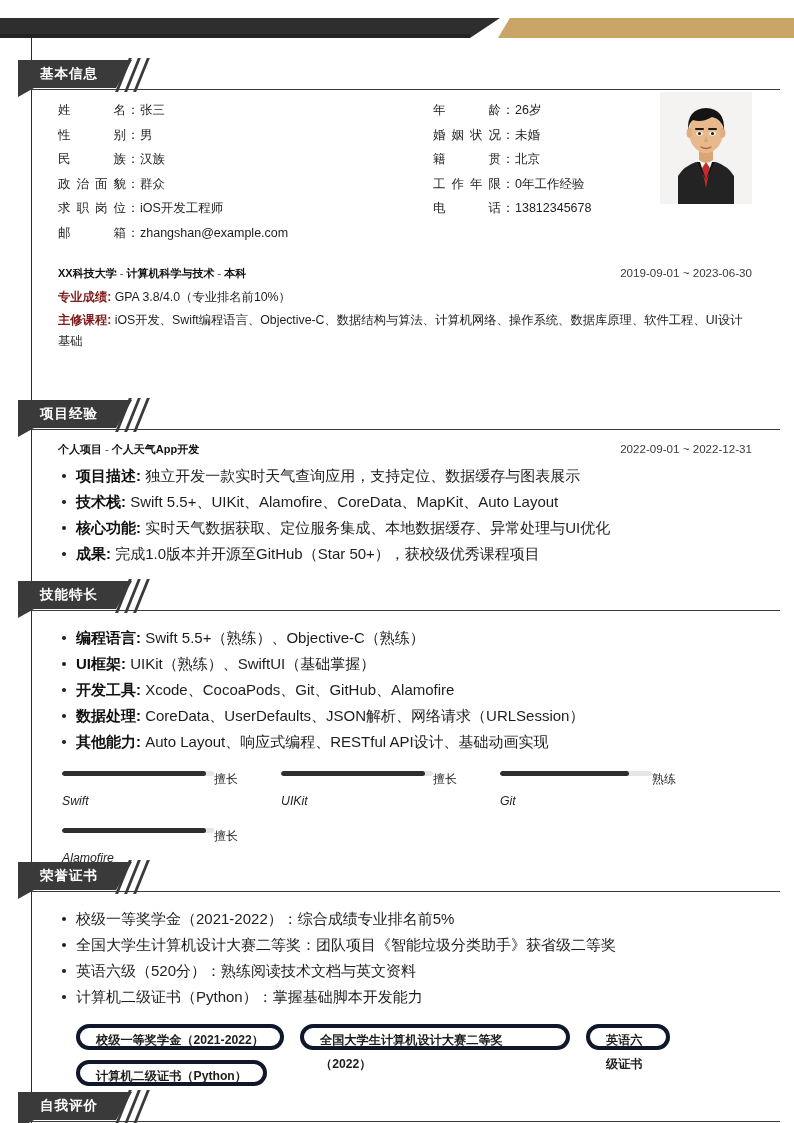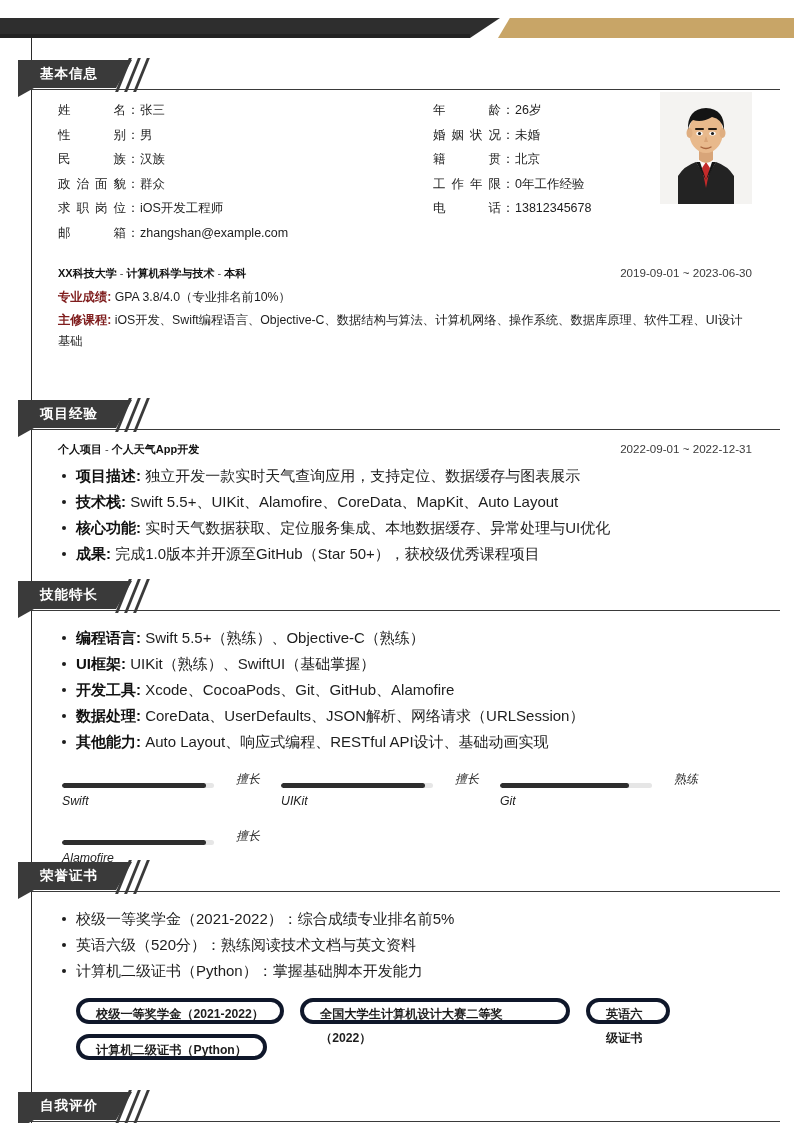--- a/index.html
+++ b/index.html
@@ -205,23 +205,22 @@
     flex-wrap: wrap;
     margin-top: 16px;
     padding-left: 4px;
   }
   .bar-item {
     width: 219px;
     margin-bottom: 20px;
   }
   .bar-top {
     display: flex;
-    align-items: flex-end;
-    gap: 22px;
-    font-style: italic;
+    align-items: flex-start;
+    gap: 0;
   }
   .bar-track {
     width: 152px;
     height: 5px;
     border-radius: 3px;
     background: #e6e6e6;
     overflow: hidden;
   }
   .bar-fill {
     height: 5px;
@@ -578,20 +577,21 @@
       <div class="slashes" style="left:104px;">
         <i style="left:0"></i>
           <i style="left:9px"></i>
           <i style="left:18px"></i>
       </div>
       <div class="rule"></div>
     </div>
     <div class="sec-body">
       <ul class="bullets">
         <li>校级一等奖学金（2021-2022）：综合成绩专业排名前5%</li>
+        <li>全国大学生计算机设计大赛二等奖：团队项目《智能垃圾分类助手》获省级二等奖</li>
         <li>英语六级（520分）：熟练阅读技术文档与英文资料</li>
         <li>计算机二级证书（Python）：掌握基础脚本开发能力</li>
       </ul>
       <div class="tags">
         <span class="tag">校级一等奖学金（2021-2022）</span>
         <span class="tag">全国大学生计算机设计大赛二等奖（2022）</span>
         <span class="tag" style="max-width:84px;">英语六级证书</span>
         <span class="tag">计算机二级证书（Python）</span>
       </div>
     </div>

